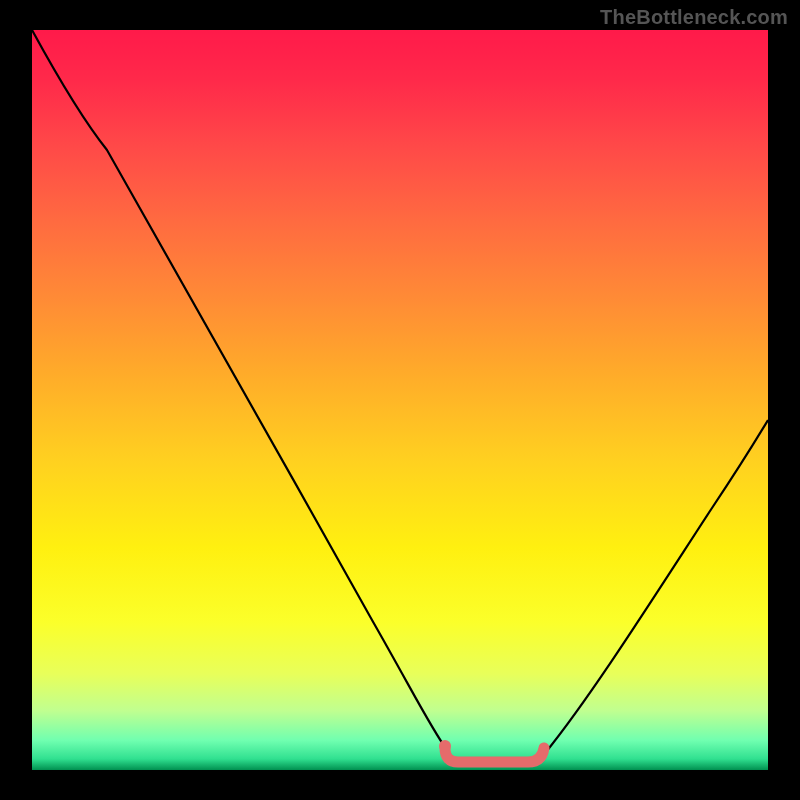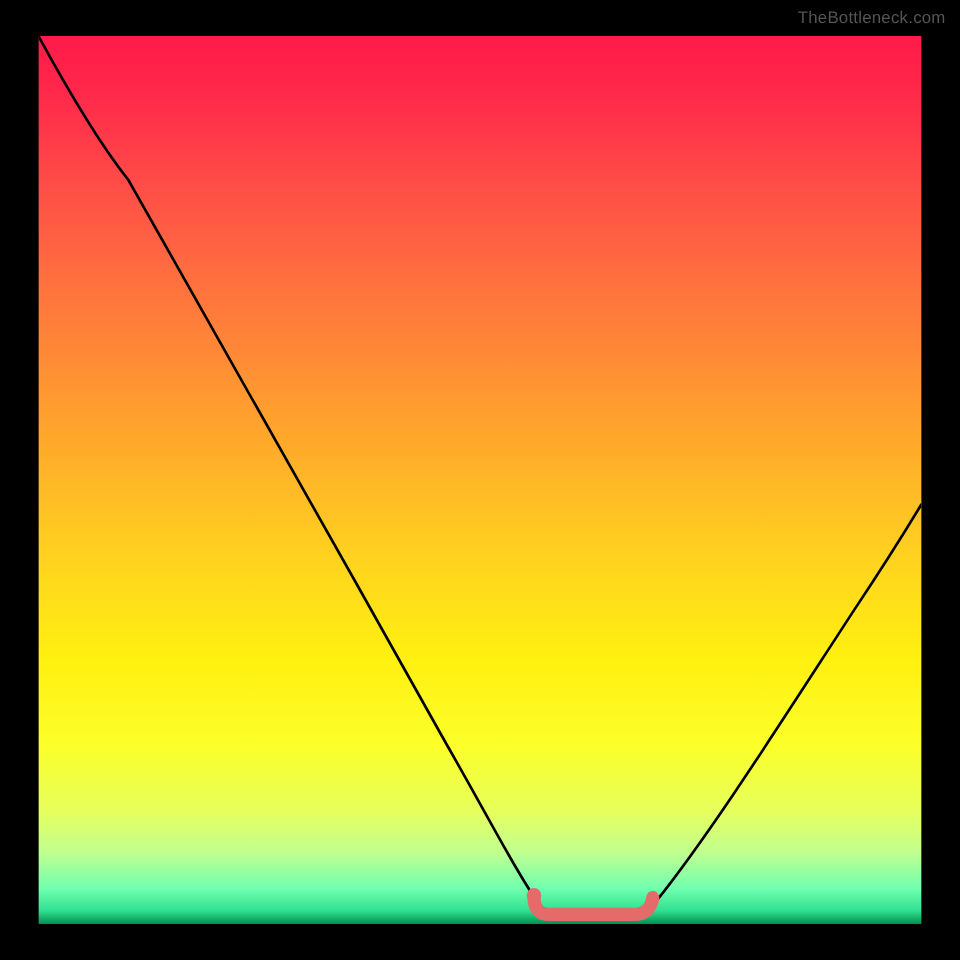--- a/index.html
+++ b/index.html
@@ -9,22 +9,22 @@
     background: #000;
     position: relative;
     overflow: hidden;
     font-family: Arial, sans-serif;
   }
   .watermark {
     position: absolute;
     top: 6px;
     right: 12px;
     color: #555;
-    font-size: 14px;
-    font-weight: normal;
+    font-size: 20px;
+    font-weight: bold;
     z-index: 10;
     letter-spacing: 0.2px;
   }
   .plot-area {
     position: absolute;
     left: 32px;
     top: 30px;
     width: 736px;
     height: 740px;
     overflow: hidden;

